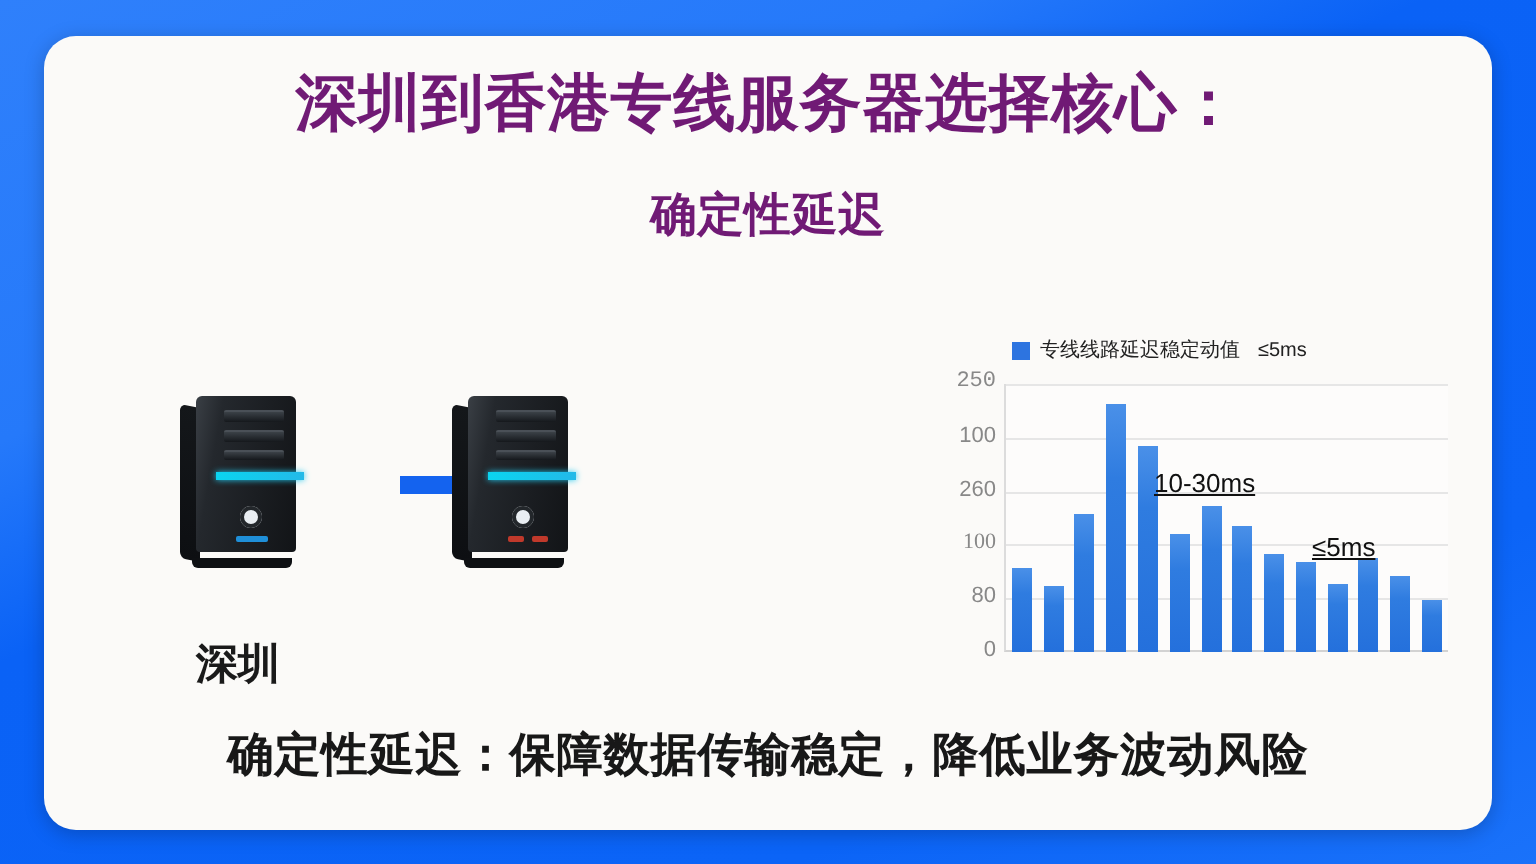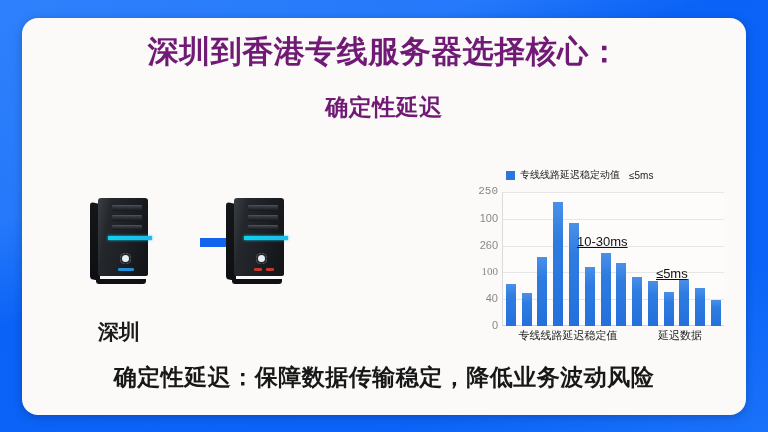--- a/index.html
+++ b/index.html
@@ -290,21 +290,21 @@
           <div class="gridline" style="top: 26.8px;"></div>
           <div class="gridline" style="top: 53.6px;"></div>
           <div class="gridline" style="top: 80.4px;"></div>
           <div class="gridline" style="top: 107.2px;"></div>
         </div>
       <div id="yaxis">
           <div class="ytick" style="top: 24px; font-family: Liberation Mono, monospace;">250</div>
           <div class="ytick" style="top: 50.8px;">100</div>
           <div class="ytick" style="top: 77.6px;">260</div>
           <div class="ytick" style="top: 104.4px; font-family: Liberation Serif, serif;">100</div>
-          <div class="ytick" style="top: 131.2px;">40</div>
+          <div class="ytick" style="top: 131.2px;">80</div>
           <div class="ytick" style="top: 158px;">0</div>
         </div>
       <div id="bars">
           <div class="bar" style="height: 42.344px;"></div>
           <div class="bar" style="height: 33.232px;"></div>
           <div class="bar" style="height: 69.144px;"></div>
           <div class="bar" style="height: 123.816px;"></div>
           <div class="bar" style="height: 103.448px;"></div>
           <div class="bar" style="height: 59.496px;"></div>
           <div class="bar" style="height: 72.896px;"></div>
@@ -313,22 +313,18 @@
           <div class="bar" style="height: 45.024px;"></div>
           <div class="bar" style="height: 33.768px;"></div>
           <div class="bar" style="height: 47.168px;"></div>
           <div class="bar" style="height: 38.056px;"></div>
           <div class="bar" style="height: 25.728px;"></div>
         </div>
 
       <div class="annot" id="annot-1">10-30ms</div>
       <div class="annot" id="annot-2">≤5ms</div>
 
-      <div class="xlabels">
-        <span id="xlabel-1">专线线路延迟稳定值</span>
-        <span id="xlabel-2">延迟数据</span>
-      </div>
     </div>
 
     <div id="caption">确定性延迟：保障数据传输稳定，降低业务波动风险</div>
 
   </div>
 </div>
 
 </body></html>

